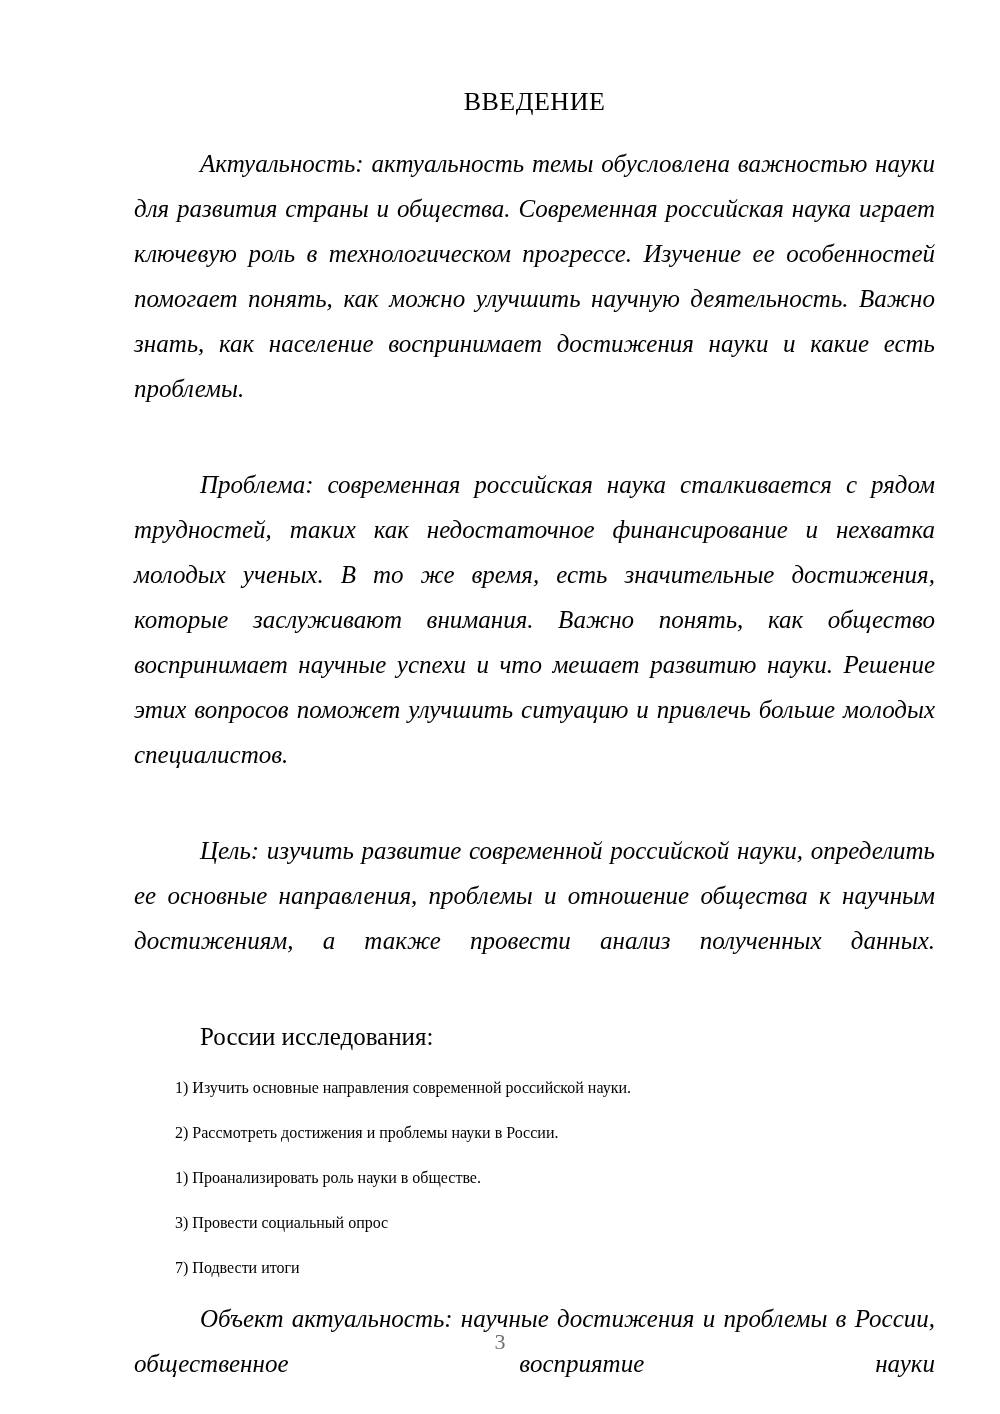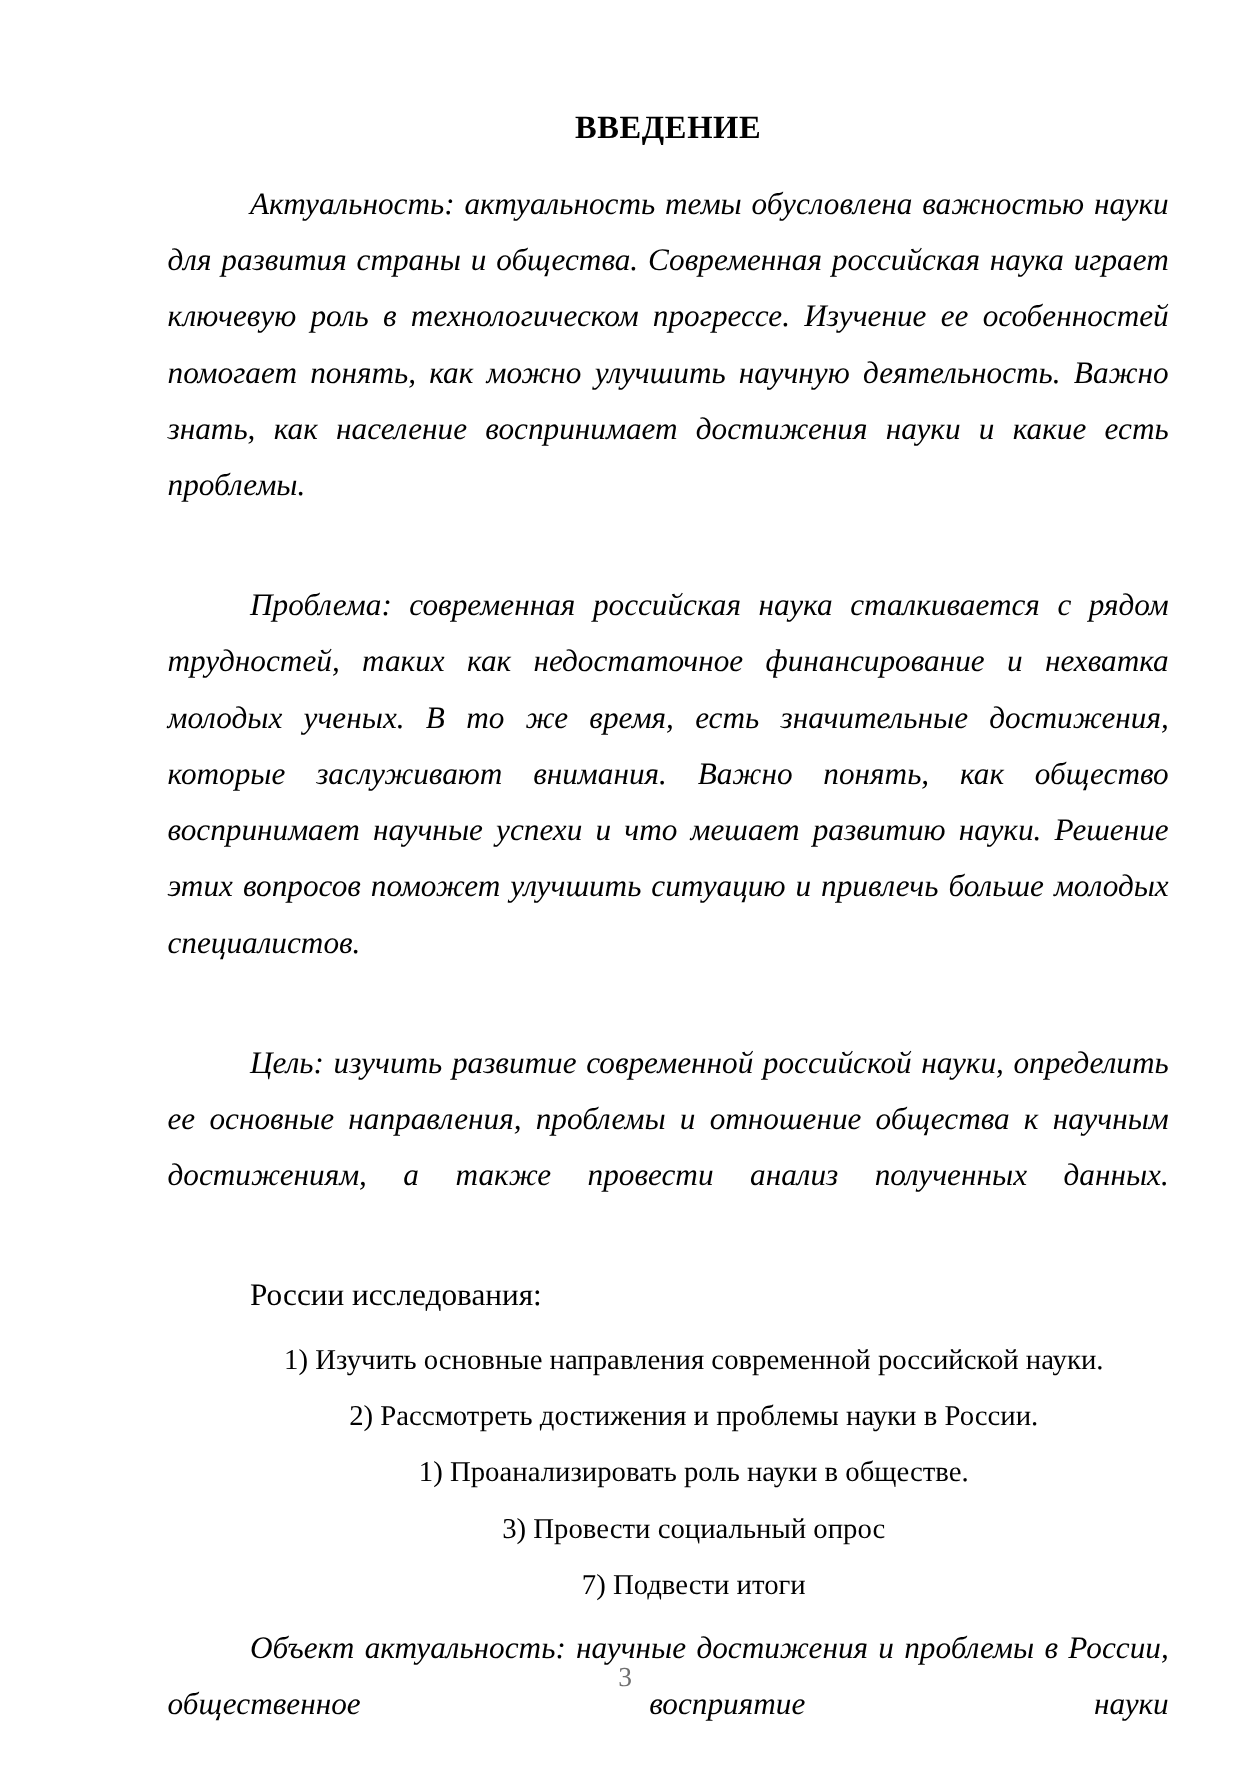--- a/index.html
+++ b/index.html
@@ -26,21 +26,21 @@
 
   .content {
     position: absolute;
     left: 134px;
     top: 86px;
     width: 801px;
   }
 
   .doc-title {
     font-size: 26px;
-    font-weight: bold;
+    font-weight: normal;
     text-align: center;
     letter-spacing: 0.5px;
     margin: 0 0 22px 0;
     line-height: 1.25;
   }
 
   .para {
     font-size: 25px;
     line-height: 45px;
     text-align: justify;
@@ -70,23 +70,23 @@
     margin: 0 0 6px 0;
   }
 
   .list {
     list-style: none;
     margin: 0 0 6px 0;
     padding: 0;
   }
 
   .list-item {
-    font-size: 23px;
+    font-size: 16px;
     line-height: 45px;
-    text-align: center;
+    text-align: left;
     padding-left: 41px;
     margin: 0;
   }
 
   .page-number {
     position: absolute;
     left: 0;
     right: 0;
     top: 1331px;
     text-align: center;

